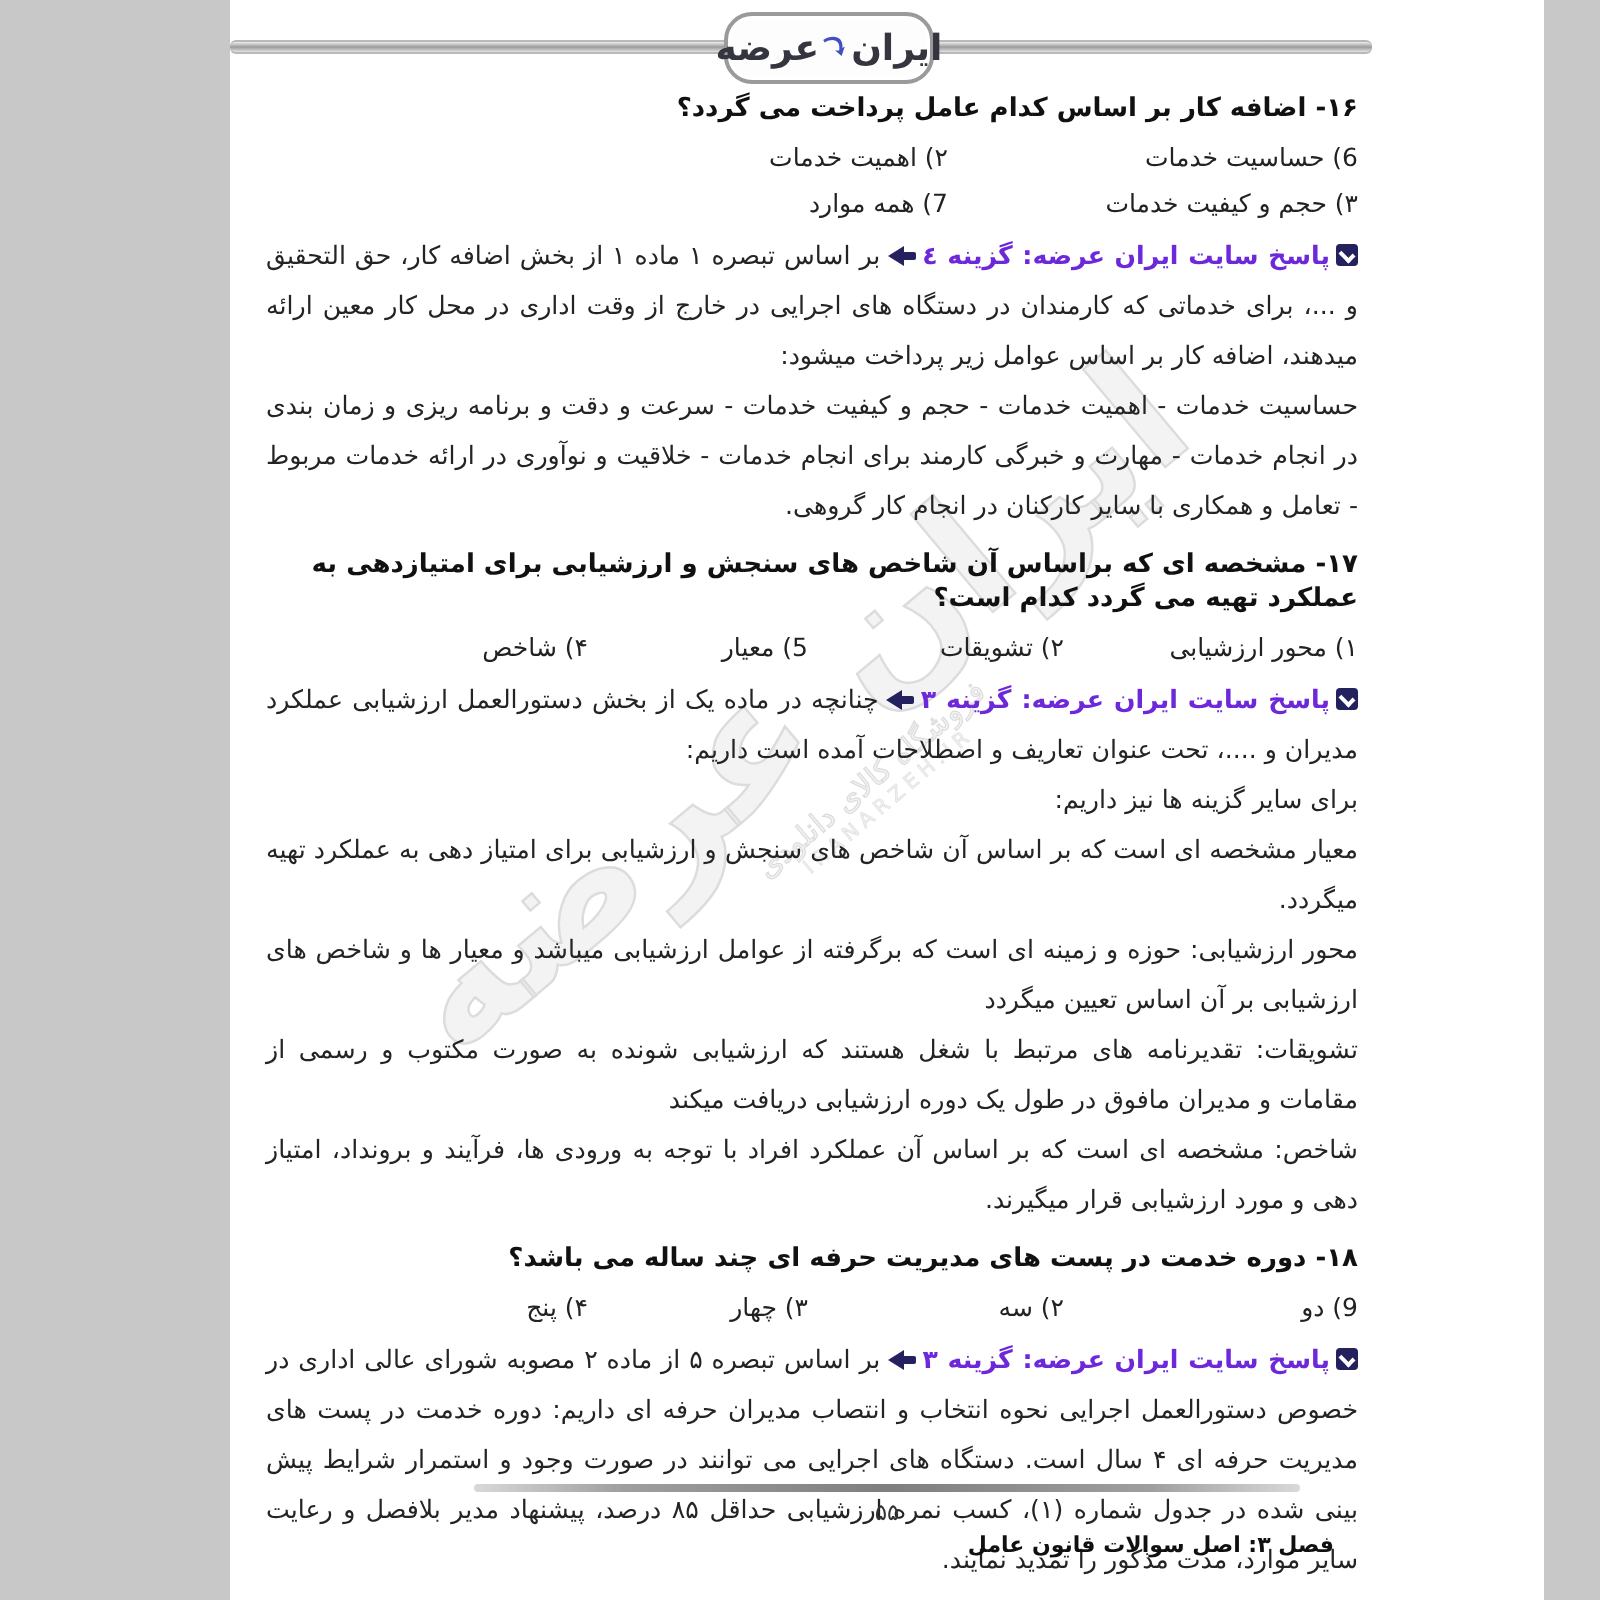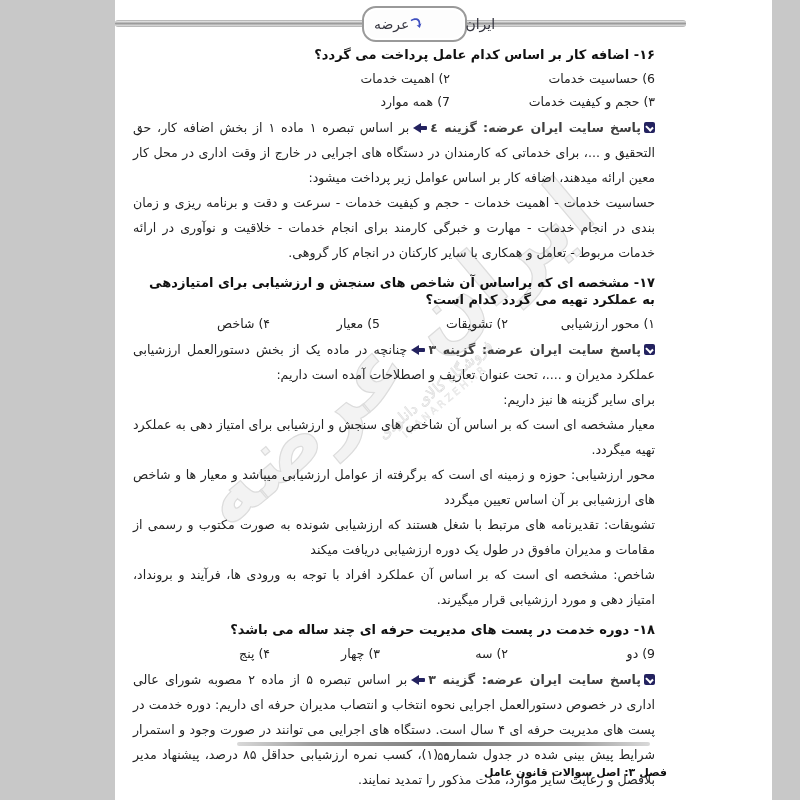--- a/index.html
+++ b/index.html
@@ -22,56 +22,56 @@
     border-radius:3px;
   }
   .logo-pill{
     position:absolute;top:6px;left:247px;width:101px;height:32px;
     background:#fdfdfd;
     border:2px solid #9a9a9a;border-radius:14px;
     box-shadow:0 0 0 2px #fff inset;
     display:flex;align-items:center;justify-content:center;gap:2px;
     direction:rtl;z-index:3;
   }
-  .logo-pill .lg{font-weight:normal;font-size:14px;color:#35353f;letter-spacing:-0.5px;margin-left:40px;}
+  .logo-pill .lg{font-weight:bold;font-size:18px;color:#35353f;letter-spacing:-0.5px;}
   .logo-arrow{width:16px;height:16px;flex:0 0 auto;margin:0 -2px;}
   
   .watermark{
     position:absolute;top:300px;left:60px;width:470px;
     transform:rotate(-40deg);
     text-align:center;pointer-events:none;z-index:1;
     color:#f3f3f3;
     -webkit-text-stroke:1.2px #dcdcdc;
   }
   .watermark .wm-big{font-size:84px;font-weight:bold;line-height:90px;white-space:nowrap;}
   .watermark .wm-small{font-size:15px;-webkit-text-stroke:0.6px #dcdcdc;letter-spacing:2px;}
   .watermark .wm-latin{font-size:10px;-webkit-text-stroke:0.4px #e0e0e0;letter-spacing:3px;}
   
   .content{
     position:absolute;top:0;left:0;right:0;bottom:0;
-    padding:46px 117px 0 18px;  
+    padding:46px 93px 0 18px;  
     z-index:2;
   }
   section.question{margin:0 0 9px 0;}
   .q-title{
     font-size:13px;font-weight:bold;margin:0 0 7px 0;
     text-align:right;line-height:17px;color:#111;
   }
   .options{
     display:grid;direction:rtl;
     row-gap:6px;margin:0 0 5px 0;
     font-size:12.5px;line-height:17px;color:#222;
   }
   .options.cols2{grid-template-columns:205px 1fr;}
   .options.cols4{grid-template-columns:147px 128px 110px 1fr;}
   .body-p{
     margin:0;font-size:12.6px;line-height:25px;
     text-align:justify;text-justify:inter-word;color:#242424;
   }
-  .navy{color:#404040;font-weight:bold;}
+  .navy{color:#6d28d9;font-weight:bold;}
   
   .badge{
     display:inline-block;width:11px;height:11px;background:#23225f;
     border-radius:2px;position:relative;vertical-align:-1px;margin-left:3px;
   }
   .badge::after{
     content:"";position:absolute;left:2px;top:3px;
     width:5px;height:3px;border-left:2px solid #fff;border-bottom:2px solid #fff;
     transform:rotate(45deg) scaleX(-1);
   }

